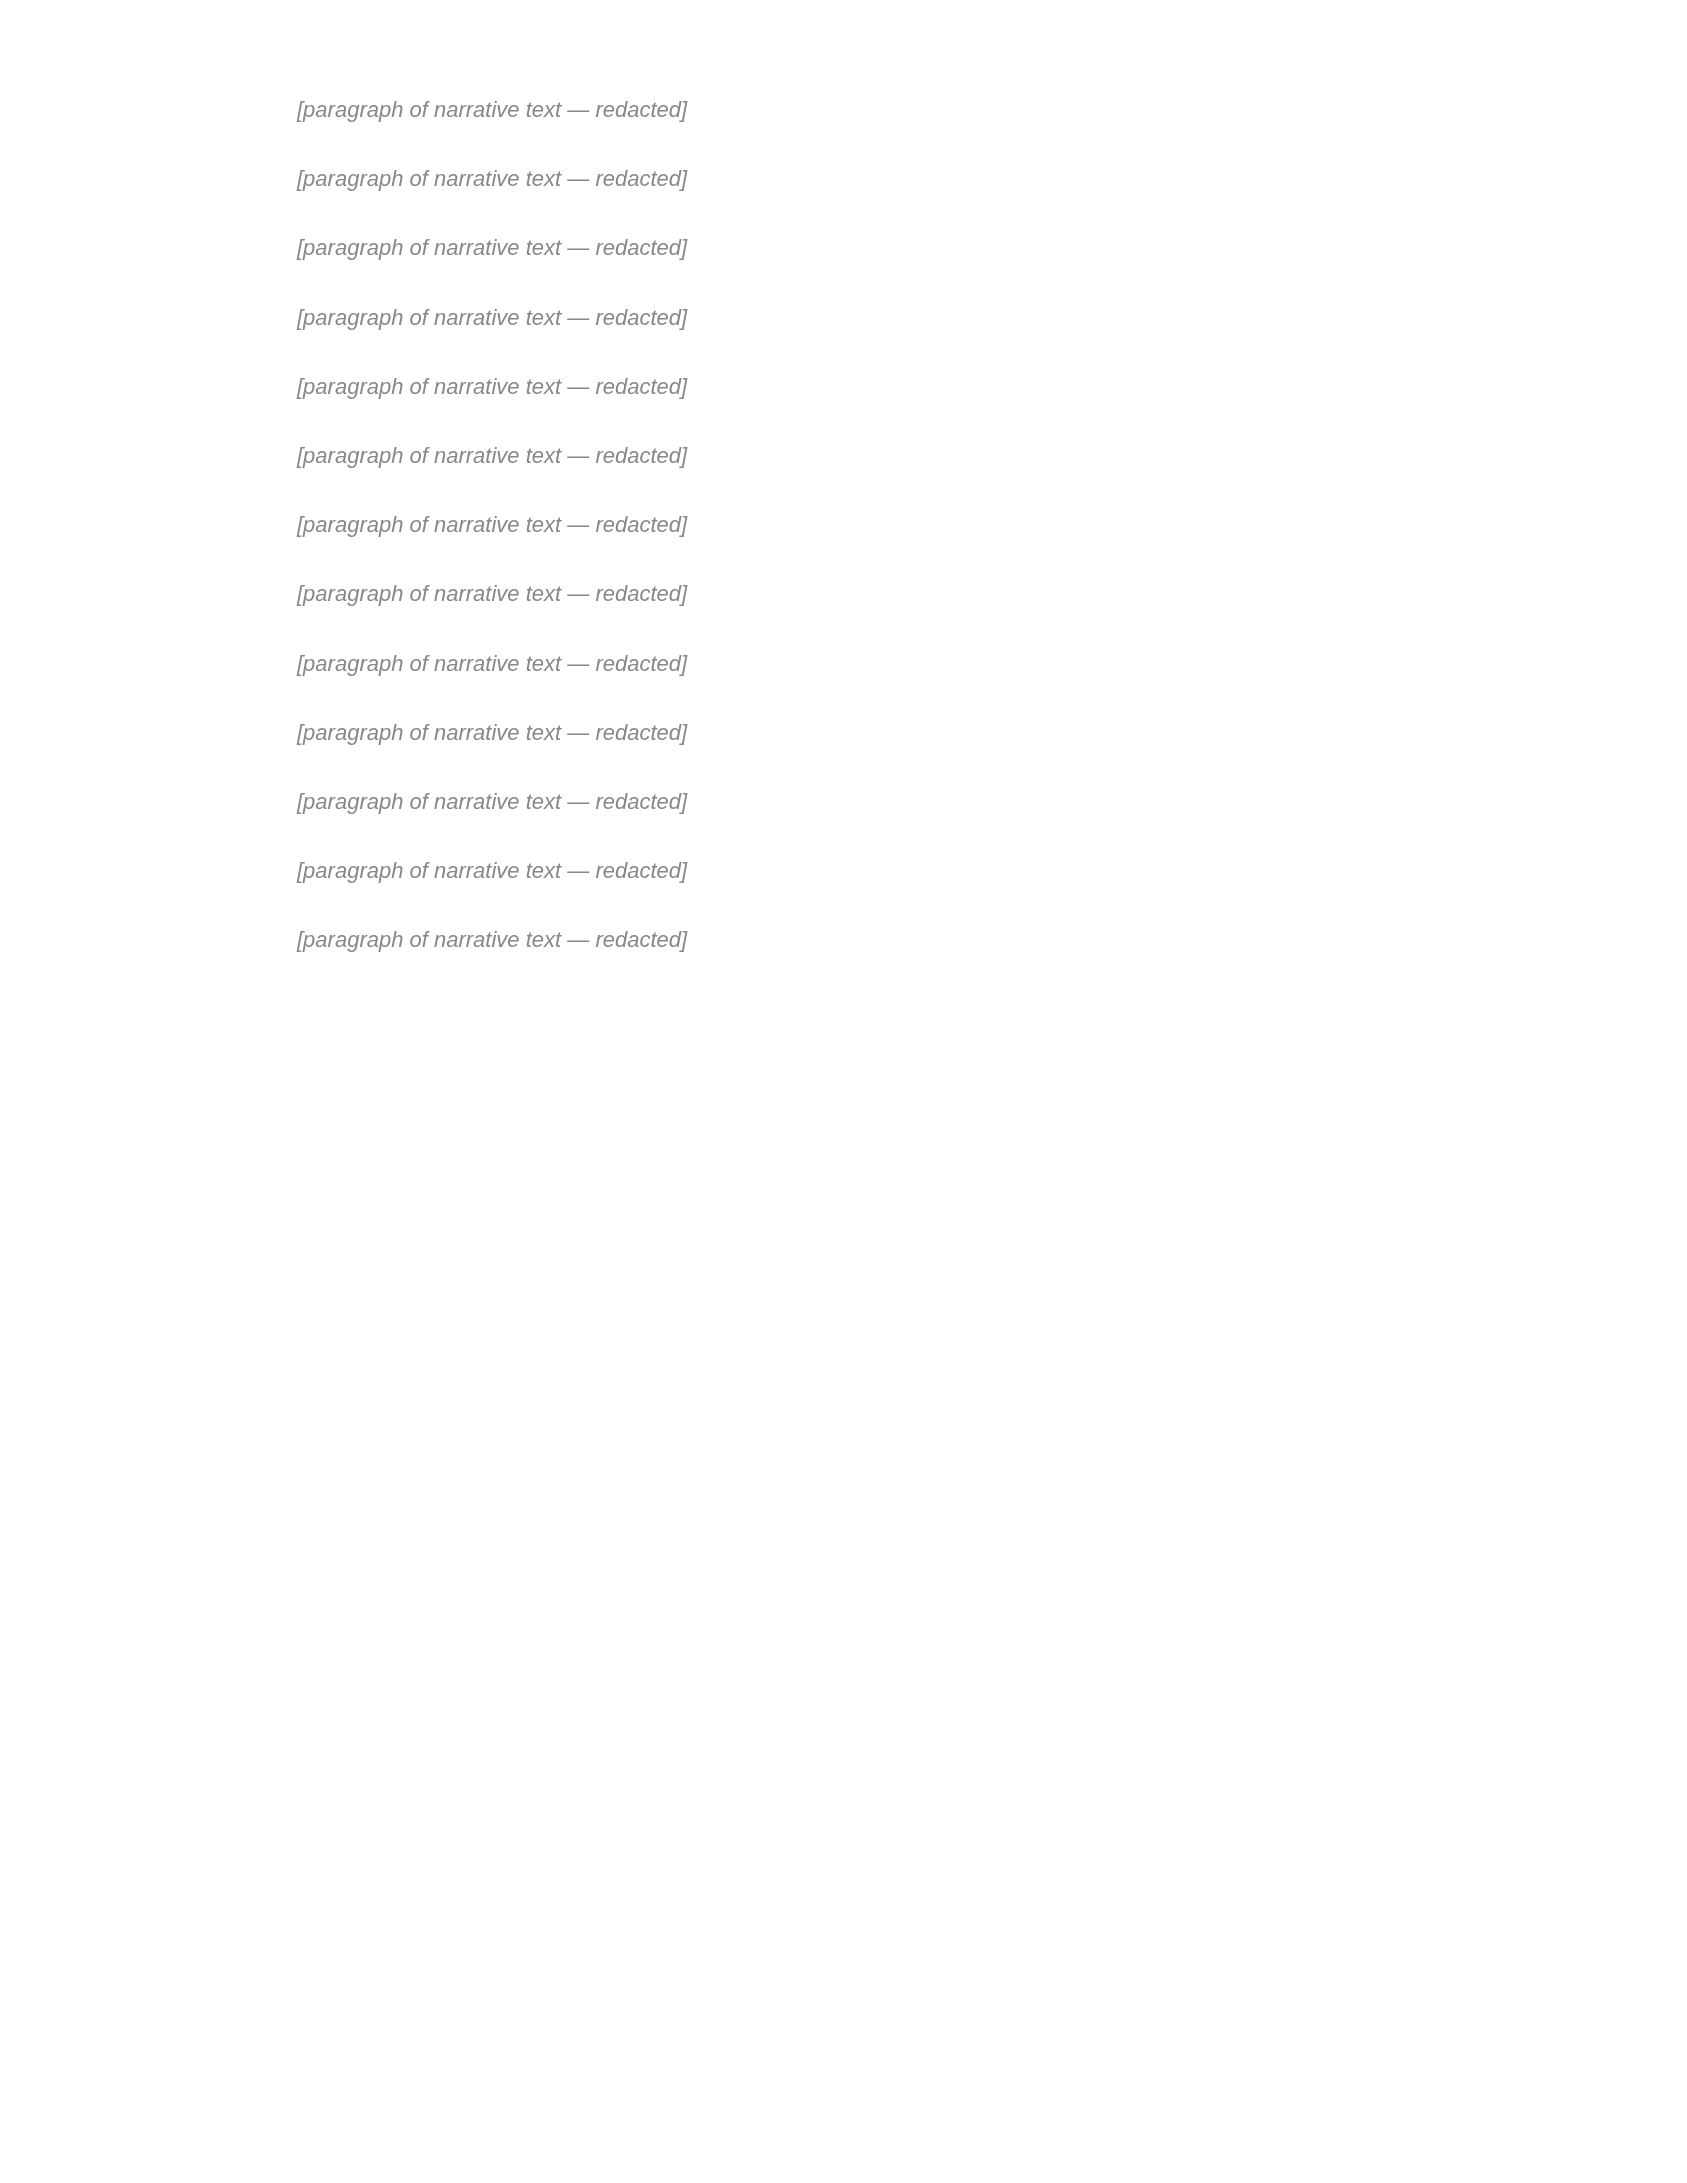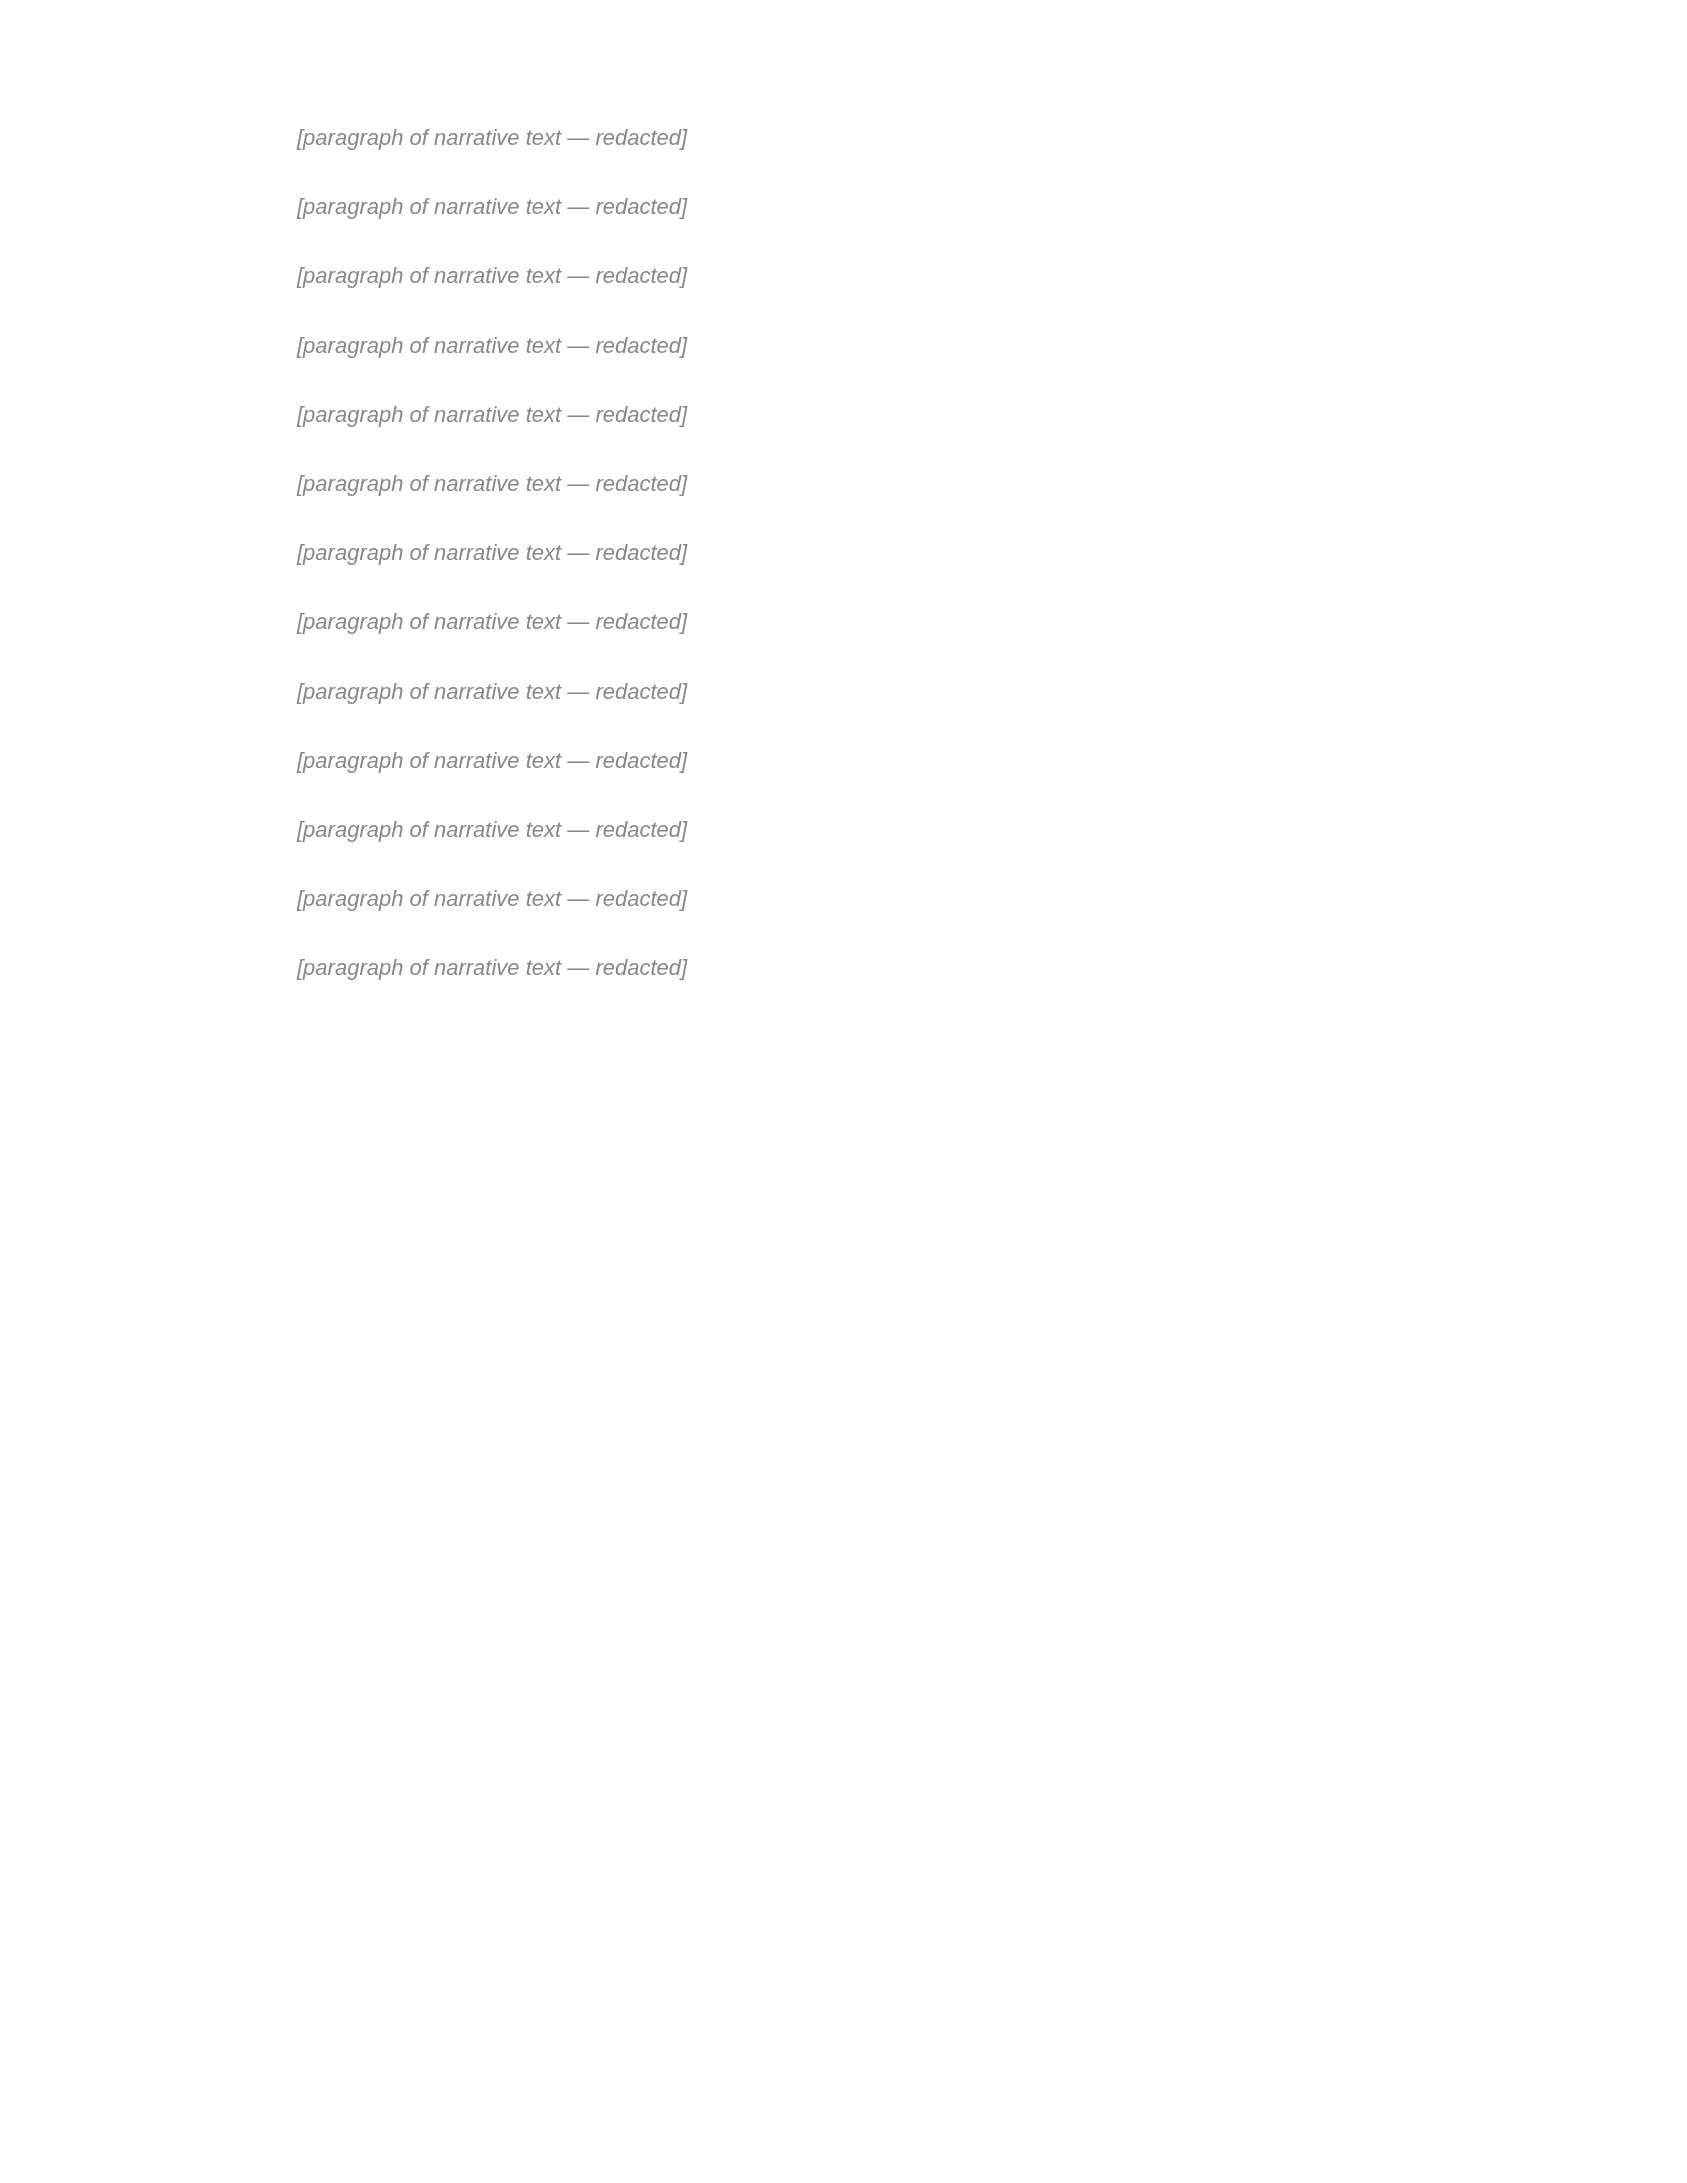--- a/index.html
+++ b/index.html
@@ -1,17 +1,17 @@
 <!DOCTYPE html>
 <html style="font-size:10.6px"><head>
 <meta charset="utf-8">
 <style>
   html,body{margin:0;padding:0;background:#fff;}
   .page{width:1505px;height:2183px;background:#fff;box-sizing:border-box;
-        padding:120px 198px;font-family:"Liberation Sans",sans-serif;
+        padding:92px 198px;font-family:"Liberation Sans",sans-serif;
         font-size:22px;line-height:1.6;color:#111;border-radius:17px;}
   .para{ text-align:justify; text-indent:99px; margin:0 0 34px 0; color:#888; font-style:italic;}
 </style>
 </head>
 <body>
 
 <div class="page">
 
   <p class="para">[paragraph of narrative text — redacted]</p>
   <p class="para">[paragraph of narrative text — redacted]</p>

